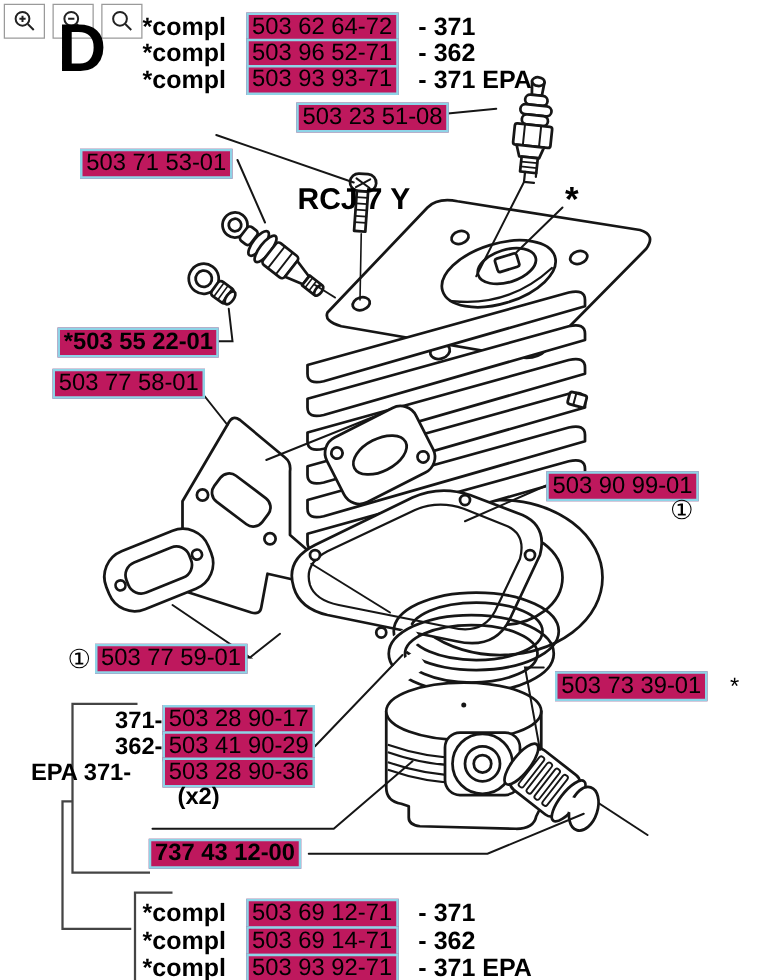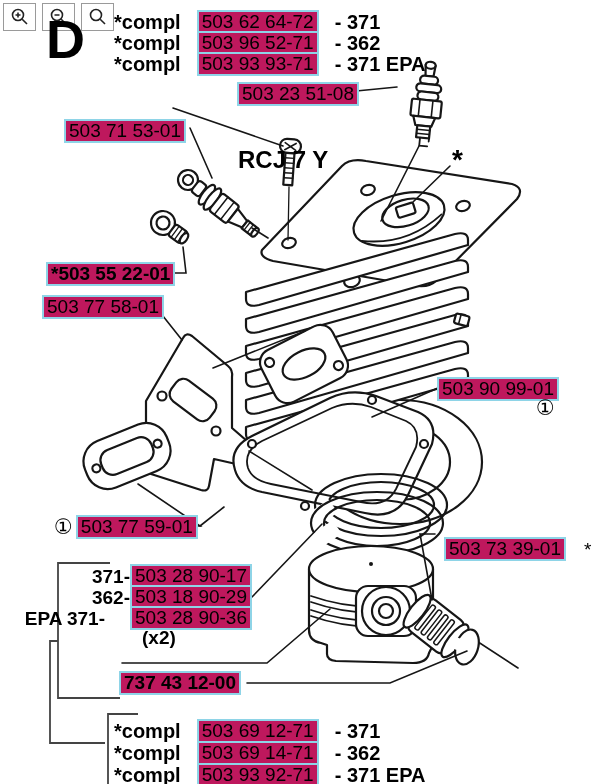--- a/index.html
+++ b/index.html
@@ -262,21 +262,21 @@
       <span class="marker1">①</span>
       <span class="pn">503 77 59-01</span>
     </div>
 
     <div class="rrow" style="right:357px;top:564px;">
       <span>371-</span>
       <span class="pn">503 28 90-17</span>
     </div>
     <div class="rrow" style="right:357px;top:585px;">
       <span>362-</span>
-      <span class="pn">503 18 90-29</span>
+      <span class="pn">503 41 90-29</span>
     </div>
     <div class="rrow" style="right:357px;top:606px;gap:25px;">
       <span>EPA 371-</span>
       <span class="pn">503 28 90-36</span>
     </div>
     <span class="plain bold" style="left:142px;top:628px;">(x2)</span>
 
     <div class="rrow" style="left:444px;top:523px;gap:18px;font-weight:normal;margin-top:14px;">
       <span class="pn">503 73 39-01</span>
       <span>*</span>

